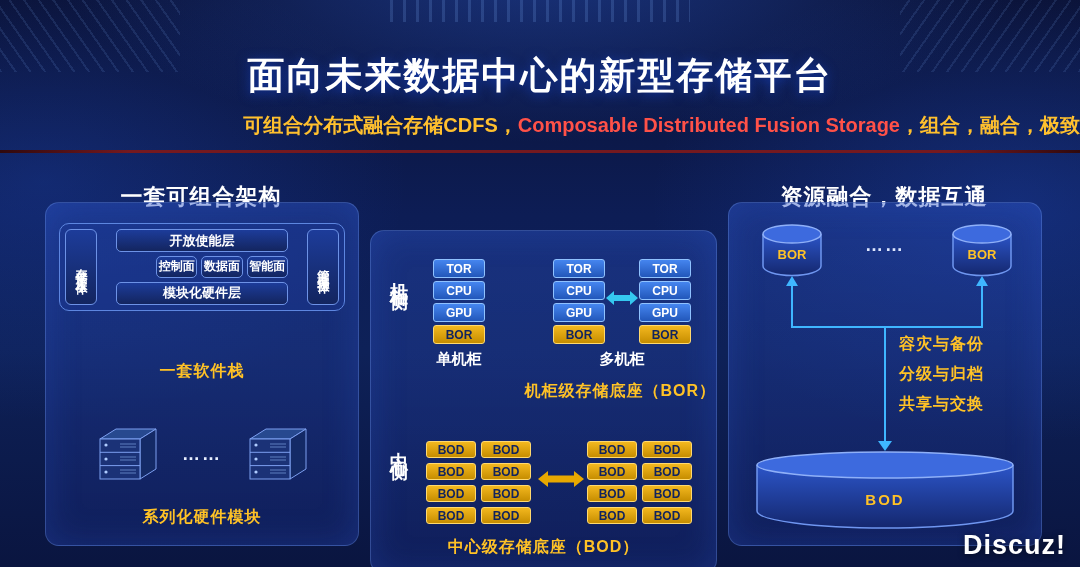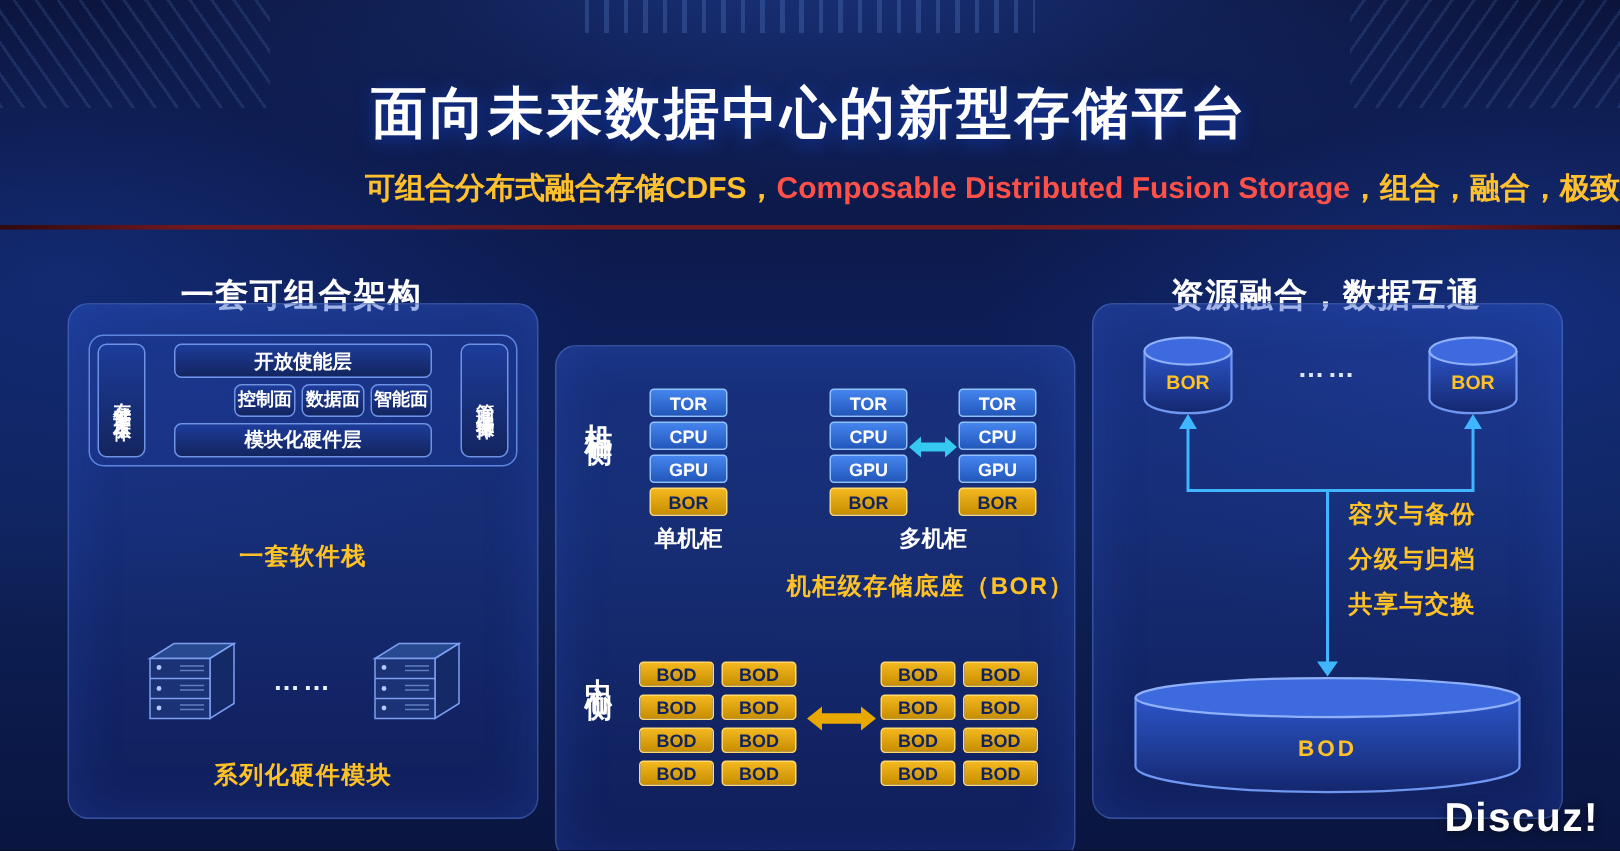--- a/index.html
+++ b/index.html
@@ -240,20 +240,21 @@
       <div class="chip chip-gold">BOD</div>
       <div class="chip chip-gold">BOD</div>
       <div class="chip chip-gold">BOD</div>
       <div class="chip chip-gold">BOD</div>
       <div class="chip chip-gold">BOD</div>
       <div class="chip chip-gold">BOD</div>
       <div class="chip chip-gold">BOD</div>
       <div class="chip chip-gold">BOD</div>
     </div>
 
+    <div class="caption cap-center">中心级存储底座（BOD）</div>
   </section>
 
   <section class="panel panel-right">
     <div class="cyl cyl-bor-l">
       <svg width="62" height="54" viewBox="0 0 62 54">
         <defs>
             <linearGradient id="cg1" x1="0" y1="0" x2="0" y2="1">
           <stop offset="0" stop-color="#2c55c8"></stop>
               <stop offset="1" stop-color="#14276e"></stop>
         </linearGradient>

